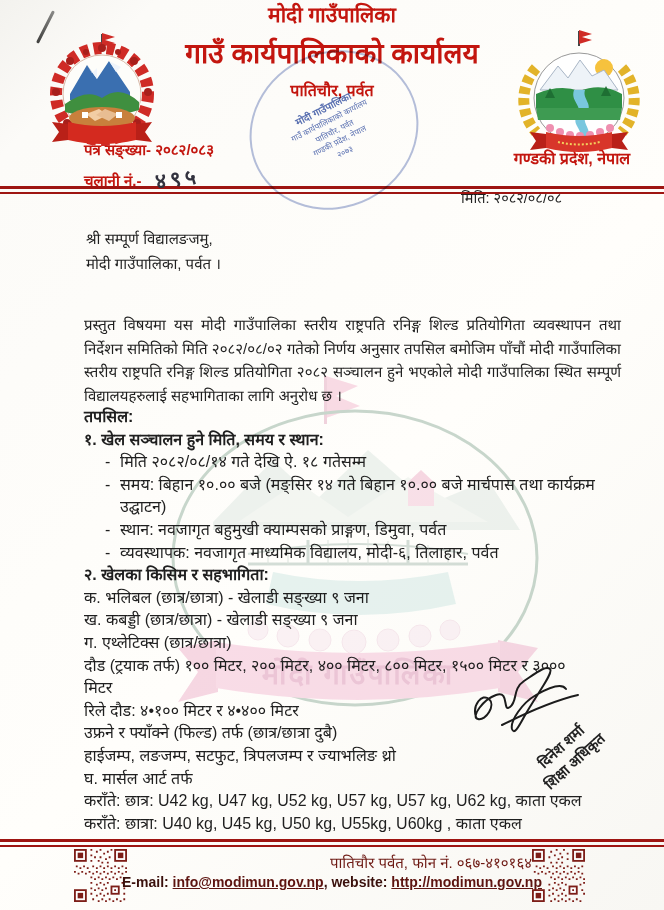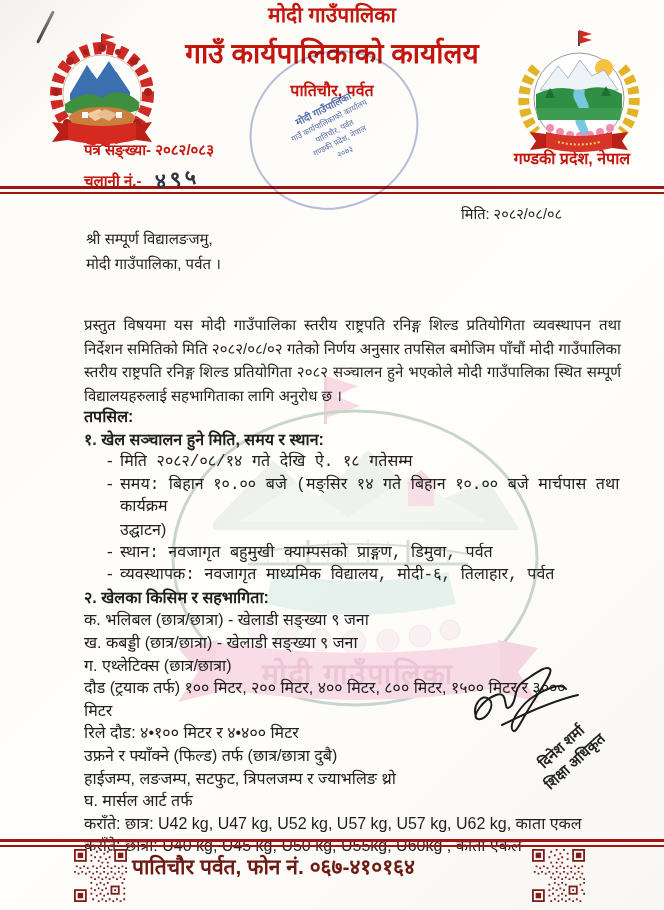--- a/index.html
+++ b/index.html
@@ -22,37 +22,37 @@
   .rule{left:0;width:664px;height:3px;border-top:3px solid #9e1512;border-bottom:2px solid #9e1512;z-index:2;}
   
   .stamp{left:248px;top:52px;width:168px;height:152px;z-index:4;
     transform:rotate(-27deg);border:2px solid rgba(61,88,168,.45);border-radius:50%;
     display:flex;flex-direction:column;align-items:center;justify-content:center;
     color:#3d58a8;opacity:.85;mix-blend-mode:multiply;text-align:center;}
   .stamp span{display:block;line-height:1.45;}
   .st-a{font-size:10px;font-weight:700;}
   .st-b{font-size:8px;}
   
-  .dateline{right:102px;top:203px;font-size:14.5px;}
+  .dateline{right:102px;top:187px;font-size:14.5px;}
   .addr{left:86px;top:226px;font-size:15px;line-height:25px;z-index:1;}
   .subject{left:0;right:0;top:282px;text-align:center;font-size:15.5px;font-weight:600;z-index:1;}
   .bodypara{left:84px;top:313px;width:537px;font-size:15px;line-height:23.5px;text-align:justify;z-index:1;}
   .lines{left:84px;top:406px;width:545px;font-size:16px;line-height:22.6px;z-index:1;}
   .line{position:relative;}
   .line.b{font-weight:700;}
-  .line.d{padding-left:36px;font-family:Liberation Mono, monospace;}
+  .line.d{padding-left:36px;}
   .line.d::before{content:"-";position:absolute;left:21px;}
   .line.dc{padding-left:36px;}
   
   .sig-text{left:498px;top:734px;width:140px;transform:rotate(-42deg);transform-origin:center;
     text-align:center;font-size:14.5px;font-weight:600;line-height:20px;z-index:1;color:#222;}
   
   .watermark{left:158px;top:372px;width:400px;height:350px;z-index:0;opacity:.5;}
   
-  .footer-phone{left:132px;top:852px;width:400px;text-align:left;font-size:21px;font-weight:700;color:#6e1a14;z-index:1;}
+  .footer-phone{left:132px;top:852px;width:400px;text-align:right;font-size:15px;font-weight:400;color:#6e1a14;z-index:1;}
   .footer-mail{left:112px;top:874px;width:440px;text-align:center;font-size:14px;font-weight:700;color:#3a100c;z-index:1;}
   .footer-mail .lnk{color:#5d1410;text-decoration:underline;}
   .qr{width:53px;height:53px;z-index:1;}
   .staple{left:44px;top:9px;width:3px;height:36px;background:linear-gradient(#8a8a88,#3f3f3d);
     transform:rotate(27deg);border-radius:2px;z-index:1;}
 </style>
 </head>
 <body>
 
 <div id="paper">
@@ -235,20 +235,23 @@
         <path d="M24 2h3v3h-3z"></path>
         <path d="M2 24h3v3h-3z"></path>
       <path d="M20 20h5v5h-5z"></path>
     </g>
     <path fill="#fff" d="M21 21h3v3h-3z"></path>
       <path fill="#7d1e18" d="M22 22h1v1h-1z"></path>
     <path fill="#7d1e18" d="M9 0h1v1h-1zM12 1h1v1h-1zM14 0h1v1h-1zM16 2h1v1h-1zM18 1h1v1h-1zM20 0h1v1h-1zM9 3h1v1h-1zM11 4h1v1h-1zM14 4h1v1h-1zM17 5h1v1h-1zM19 4h1v1h-1zM9 6h1v1h-1zM13 6h1v1h-1zM15 7h1v1h-1zM18 7h1v1h-1zM1 9h1v1h-1zM3 10h1v1h-1zM5 9h1v1h-1zM7 10h1v1h-1zM10 9h1v1h-1zM12 10h1v1h-1zM14 9h1v1h-1zM16 10h1v1h-1zM18 9h1v1h-1zM20 10h1v1h-1zM22 9h1v1h-1zM24 10h1v1h-1zM26 9h1v1h-1zM28 10h1v1h-1zM0 12h1v1h-1zM2 13h1v1h-1zM4 12h1v1h-1zM6 13h1v1h-1zM8 12h1v1h-1zM10 13h1v1h-1zM12 12h1v1h-1zM14 13h1v1h-1zM16 12h1v1h-1zM18 13h1v1h-1zM20 12h1v1h-1zM22 13h1v1h-1zM24 12h1v1h-1zM26 13h1v1h-1zM28 12h1v1h-1zM9 15h1v1h-1zM11 16h1v1h-1zM13 15h1v1h-1zM15 16h1v1h-1zM17 15h1v1h-1zM19 16h1v1h-1zM21 15h1v1h-1zM23 16h1v1h-1zM25 15h1v1h-1zM27 16h1v1h-1zM9 18h1v1h-1zM12 19h1v1h-1zM14 18h1v1h-1zM16 19h1v1h-1zM18 18h1v1h-1zM26 18h1v1h-1zM9 21h1v1h-1zM11 22h1v1h-1zM13 21h1v1h-1zM15 22h1v1h-1zM17 21h1v1h-1zM27 21h1v1h-1zM9 24h1v1h-1zM12 25h1v1h-1zM14 24h1v1h-1zM16 25h1v1h-1zM18 24h1v1h-1zM27 24h1v1h-1zM10 27h1v1h-1zM13 28h1v1h-1zM15 27h1v1h-1zM17 28h1v1h-1zM19 27h1v1h-1zM21 28h1v1h-1zM23 27h1v1h-1zM25 28h1v1h-1zM27 27h1v1h-1z"></path>
   </svg>
 
   <div class="abs footer-phone">पातिचौर पर्वत, फोन नं. ०६७-४१०१६४</div>
+  <div class="abs footer-mail">
+    <span>E-mail: </span><span class="lnk">info@modimun.gov.np</span><span>, website: </span><span class="lnk">http://modimun.gov.np</span>
+  </div>
 
   <svg class="abs qr" style="left:532px;top:849px" viewBox="0 0 29 29">
     <g fill="#7d1e18">
       <path d="M0 0h7v7h-7z"></path>
         <path d="M22 0h7v7h-7z"></path>
         <path d="M0 22h7v7h-7z"></path>
     </g>
     <g fill="#fff">
         <path d="M1 1h5v5h-5z"></path>
         <path d="M23 1h5v5h-5z"></path>

